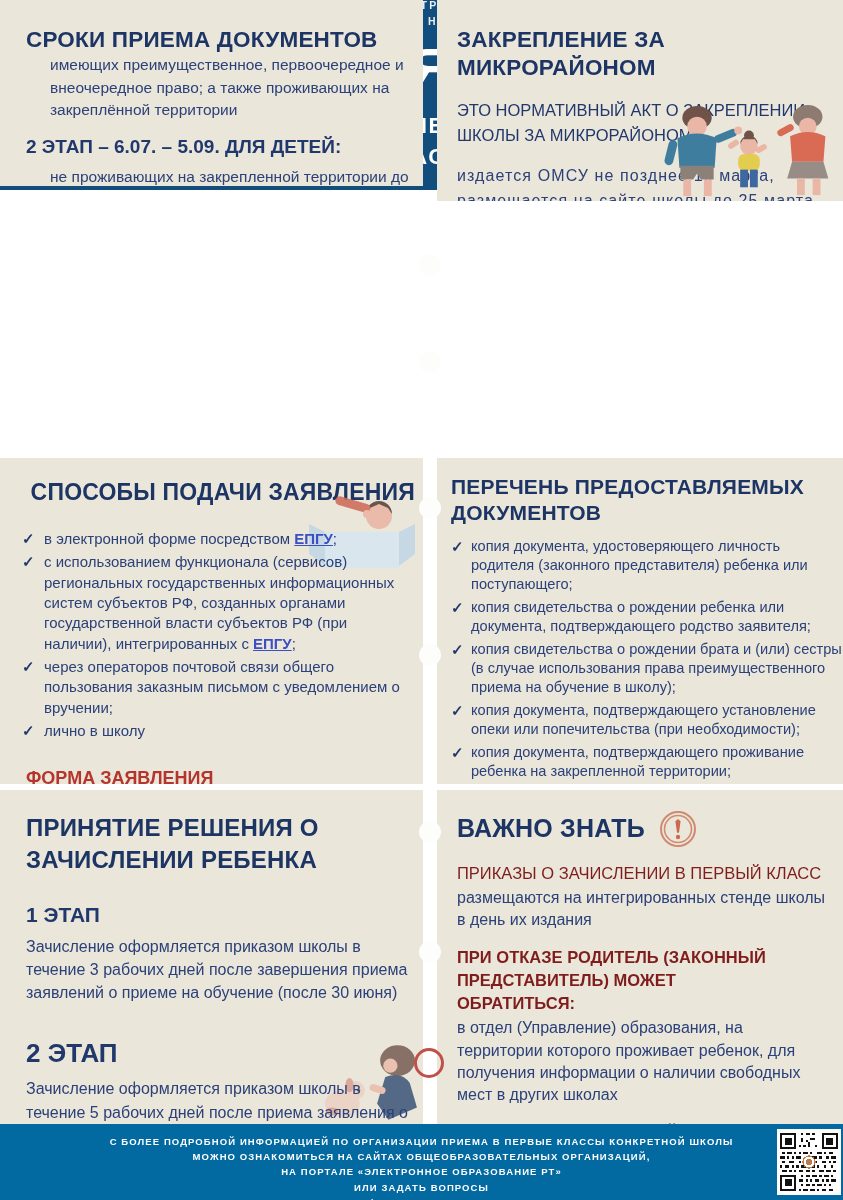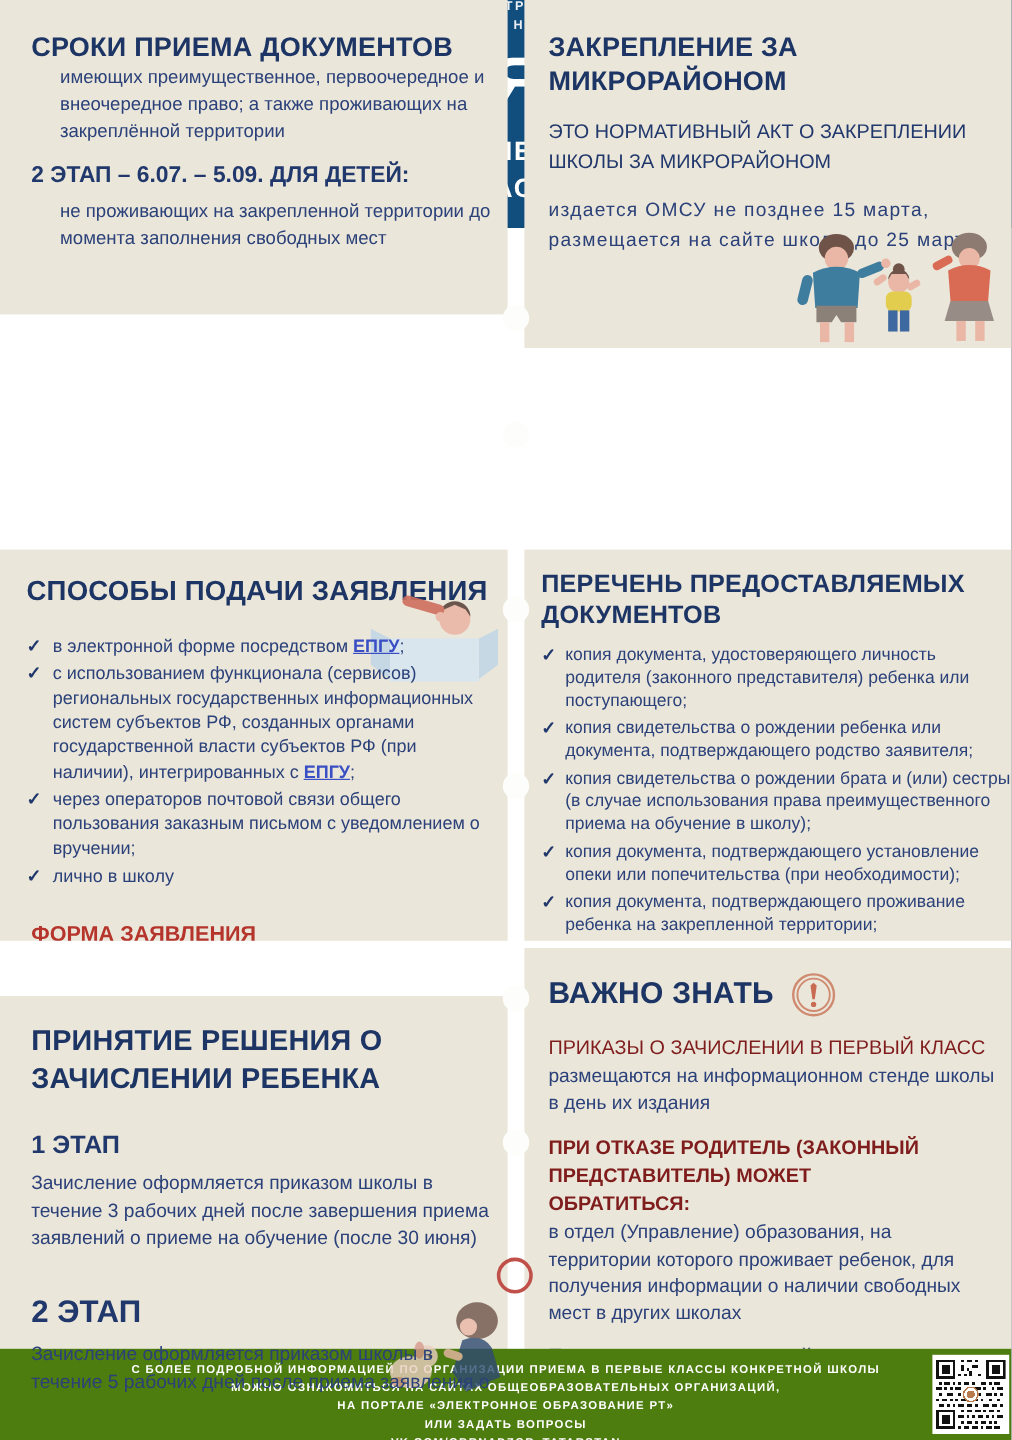--- a/index.html
+++ b/index.html
@@ -6,48 +6,48 @@
   .page{position:relative;width:843px;height:1200px;margin:0 auto;background:#ffffff;
         font-family:"Liberation Sans",sans-serif;overflow:hidden;}
   
   .header{position:absolute;left:0;top:0;width:843px;height:190px;background:#124e7d;
           color:#fff;text-align:center;overflow:hidden;}
   .org{font-size:10.5px;font-weight:bold;letter-spacing:2.2px;line-height:1.55;color:#e9eef4;margin-top:-3px;}
   .title{font-size:56px;font-weight:bold;letter-spacing:1px;margin-top:10px;line-height:1.0;}
   .subtitle{font-size:22px;font-weight:bold;letter-spacing:1.5px;line-height:1.45;margin-top:14px;}
   
   .sec{position:absolute;background:#ebe6da;overflow:hidden;box-sizing:border-box;}
-  #sec-sroki     {left:0;  top:190;width:423px;height:262px;padding:26px 14px 0 26px;}
-  #sec-zakrep    {left:437px;top:190;width:406px;height:290px;padding:26px 0 2px 20px;}
+  #sec-sroki     {left:0;  top:190;width:423px;height:186px;padding:26px 14px 0 26px;}
+  #sec-zakrep    {left:437px;top:190;width:406px;height:201px;padding:26px 0 2px 20px;}
   #sec-sposoby   {left:0;  top:458px;width:423px;height:326px;padding:20px 8px 0 22px;}
   #sec-perechen  {left:437px;top:458px;width:406px;height:326px;padding:16px 0 0 14px;}
-  #sec-prinyatie {left:0;  top:830px;width:423px;height:334px;padding:22px 14px 0 26px;}
+  #sec-prinyatie {left:0;  top:790px;width:423px;height:334px;padding:22px 14px 0 26px;}
   #sec-vazhno    {left:437px;top:790px;width:406px;height:334px;padding:20px 0 0 20px;}
   .sec h2{margin:0;color:#1c3564;font-weight:bold;font-size:22.5px;line-height:1.25;letter-spacing:.2px;}
-  #sec-sposoby h2{text-align:left;font-size:23px;}
+  #sec-sposoby h2{text-align:right;font-size:23px;}
   #sec-prinyatie h2{font-size:24px;line-height:1.35;}
   #sec-vazhno h2{font-size:25px;display:flex;align-items:center;gap:14px;}
   .stage-title{color:#21386c;font-weight:bold;font-size:19px;margin:14px 0 8px 0;}
   .stage-body{color:#2b4179;font-size:15.5px;line-height:1.45;margin:0 0 4px 24px;}
   .caps{color:#21386c;font-size:16.5px;line-height:1.5;margin:16px 0 0 0;font-weight:normal;}
   .spaced{letter-spacing:1.1px;color:#2b4179;font-size:16px;line-height:1.55;margin:16px 0 0 0;}
   .check-list{margin:22px 0 0 0;position:relative;z-index:2;}
   #sec-perechen .check-list{margin-top:10px;}
   .check-row{display:flex;align-items:flex-start;margin:0 0 3px 0;}
   .check-mark{color:#21386c;font-size:15px;font-weight:bold;width:22px;flex:0 0 22px;line-height:1.36;}
   .check-text{color:#2b4179;font-size:15px;line-height:1.36;}
   #sec-perechen .check-text{font-size:14.6px;line-height:1.33;width:374px;}
   #sec-perechen .check-mark{flex:0 0 20px;width:20px;}
   a.link{color:#3a4fc4;font-weight:bold;text-decoration:underline;cursor:pointer;}
   .form-title{color:#b5342b;font-weight:bold;font-size:18px;margin:26px 0 4px 4px;}
   .red-caps{color:#7f1d1d;font-size:16.5px;line-height:1.4;margin:14px 0 2px 0;}
   .vz-body{color:#2b4179;font-size:16px;line-height:1.4;margin:0;}
   .vz-note{color:#21386c;font-weight:bold;font-size:16px;line-height:1.45;margin:12px 2px 0 0;}
   
-  .footer{position:absolute;left:0;top:1124px;width:843px;height:76px;background:#4d7c0f;}
+  .footer{position:absolute;left:0;top:1124px;width:843px;height:76px;background:#0369a1;}
   .footer-text{color:#fff;font-size:9.5px;font-weight:bold;letter-spacing:1.1px;line-height:1.6;
                text-align:center;padding-top:10px;}
   .qr{position:absolute;right:2px;top:5px;width:64px;height:66px;background:#fff;padding:3px;box-sizing:border-box;}
   
   .gutter-dot{position:absolute;left:419px;width:22px;height:22px;border-radius:50%;background:#fdfdfb;z-index:5;}
   .gutter-ring{position:absolute;left:414px;width:30px;height:30px;border-radius:50%;
                border:3px solid #c0504a;box-sizing:border-box;z-index:5;}
   .illus{position:absolute;z-index:1;}
   #illus-family{right:2px;bottom:0;width:188px;height:98px;}
   #illus-boxkid{right:6px;top:34px;width:110px;height:80px;opacity:.9;}
@@ -193,21 +193,21 @@
     <h2>
       <span>ВАЖНО ЗНАТЬ</span>
       <svg class="warn-icon" viewBox="0 0 38 38">
         <circle cx="19" cy="19" r="17" fill="none" stroke="#cf8a70" stroke-width="2"></circle>
         <circle cx="19" cy="19" r="13.5" fill="none" stroke="#cf8a70" stroke-width="1.6"></circle>
         <path d="M19 9 l2.6 2.2 -1.6 11.5 h-2 l-1.6 -11.5 z" fill="#c96b52"></path>
         <circle cx="19" cy="27" r="2.2" fill="#c96b52"></circle>
       </svg>
     </h2>
     <p class="red-caps" style="width:380px;">ПРИКАЗЫ О ЗАЧИСЛЕНИИ В ПЕРВЫЙ КЛАСС</p>
-    <p class="vz-body" style="width:372px;">размещаются на информационном стенде школы в день их издания</p>
+    <p class="vz-body" style="width:372px;">размещаются на интегрированных стенде школы в день их издания</p>
     <p class="red-caps" style="width:340px;font-weight:bold;">ПРИ ОТКАЗЕ РОДИТЕЛЬ (ЗАКОННЫЙ ПРЕДСТАВИТЕЛЬ) МОЖЕТ ОБРАТИТЬСЯ:</p>
     <p class="vz-body" style="width:372px;">в отдел (Управление) образования, на территории которого проживает ребенок, для получения информации о наличии свободных мест в других школах</p>
     <p class="vz-note" style="width:390px;">
       <span>Посещение детьми занятий по подготовке к  школе </span>
     </p>
   </div>
 
   <div class="gutter-dot" style="top:254px;"></div>
   <div class="gutter-dot" style="top:351px;"></div>
   <div class="gutter-dot" style="top:497px;"></div>

